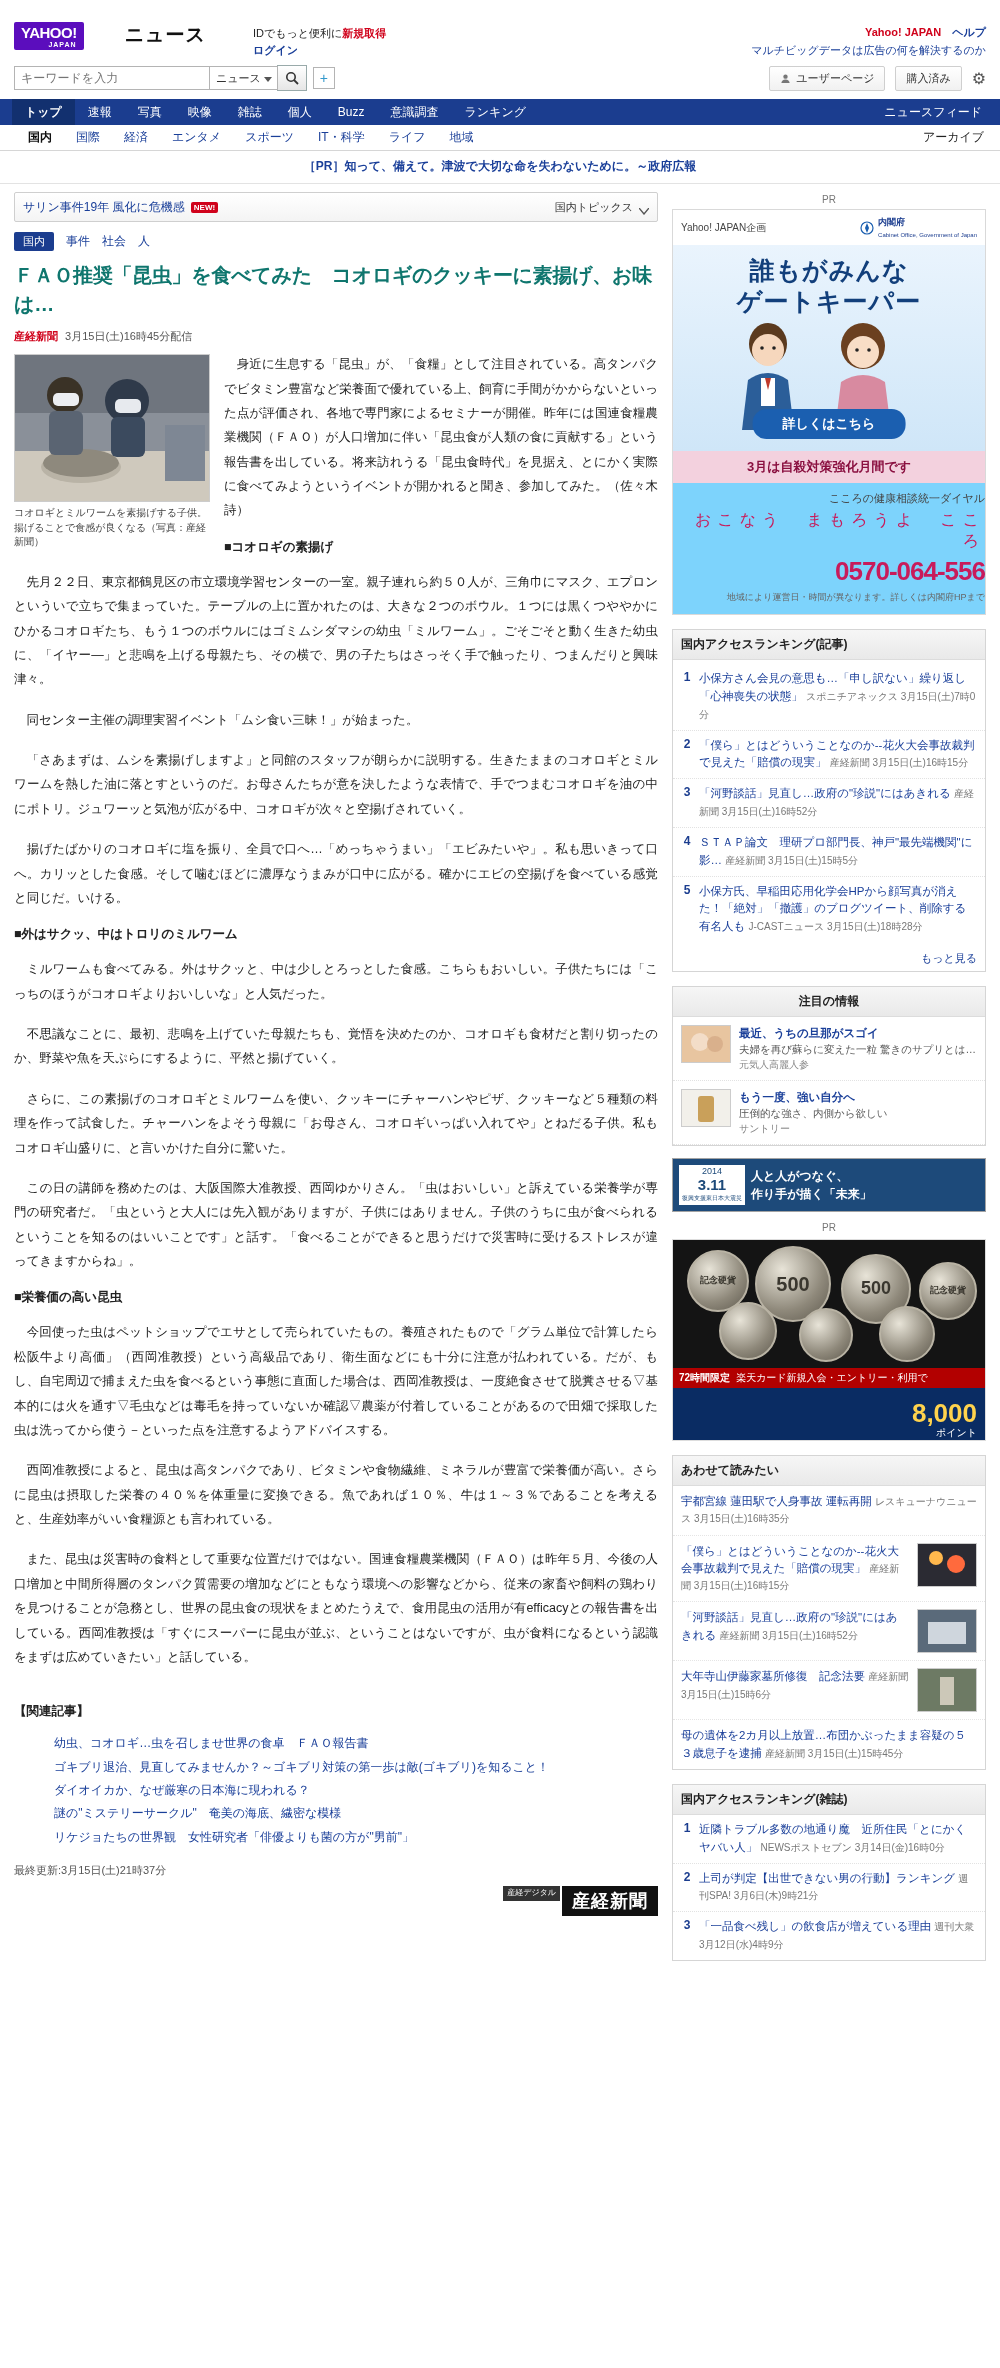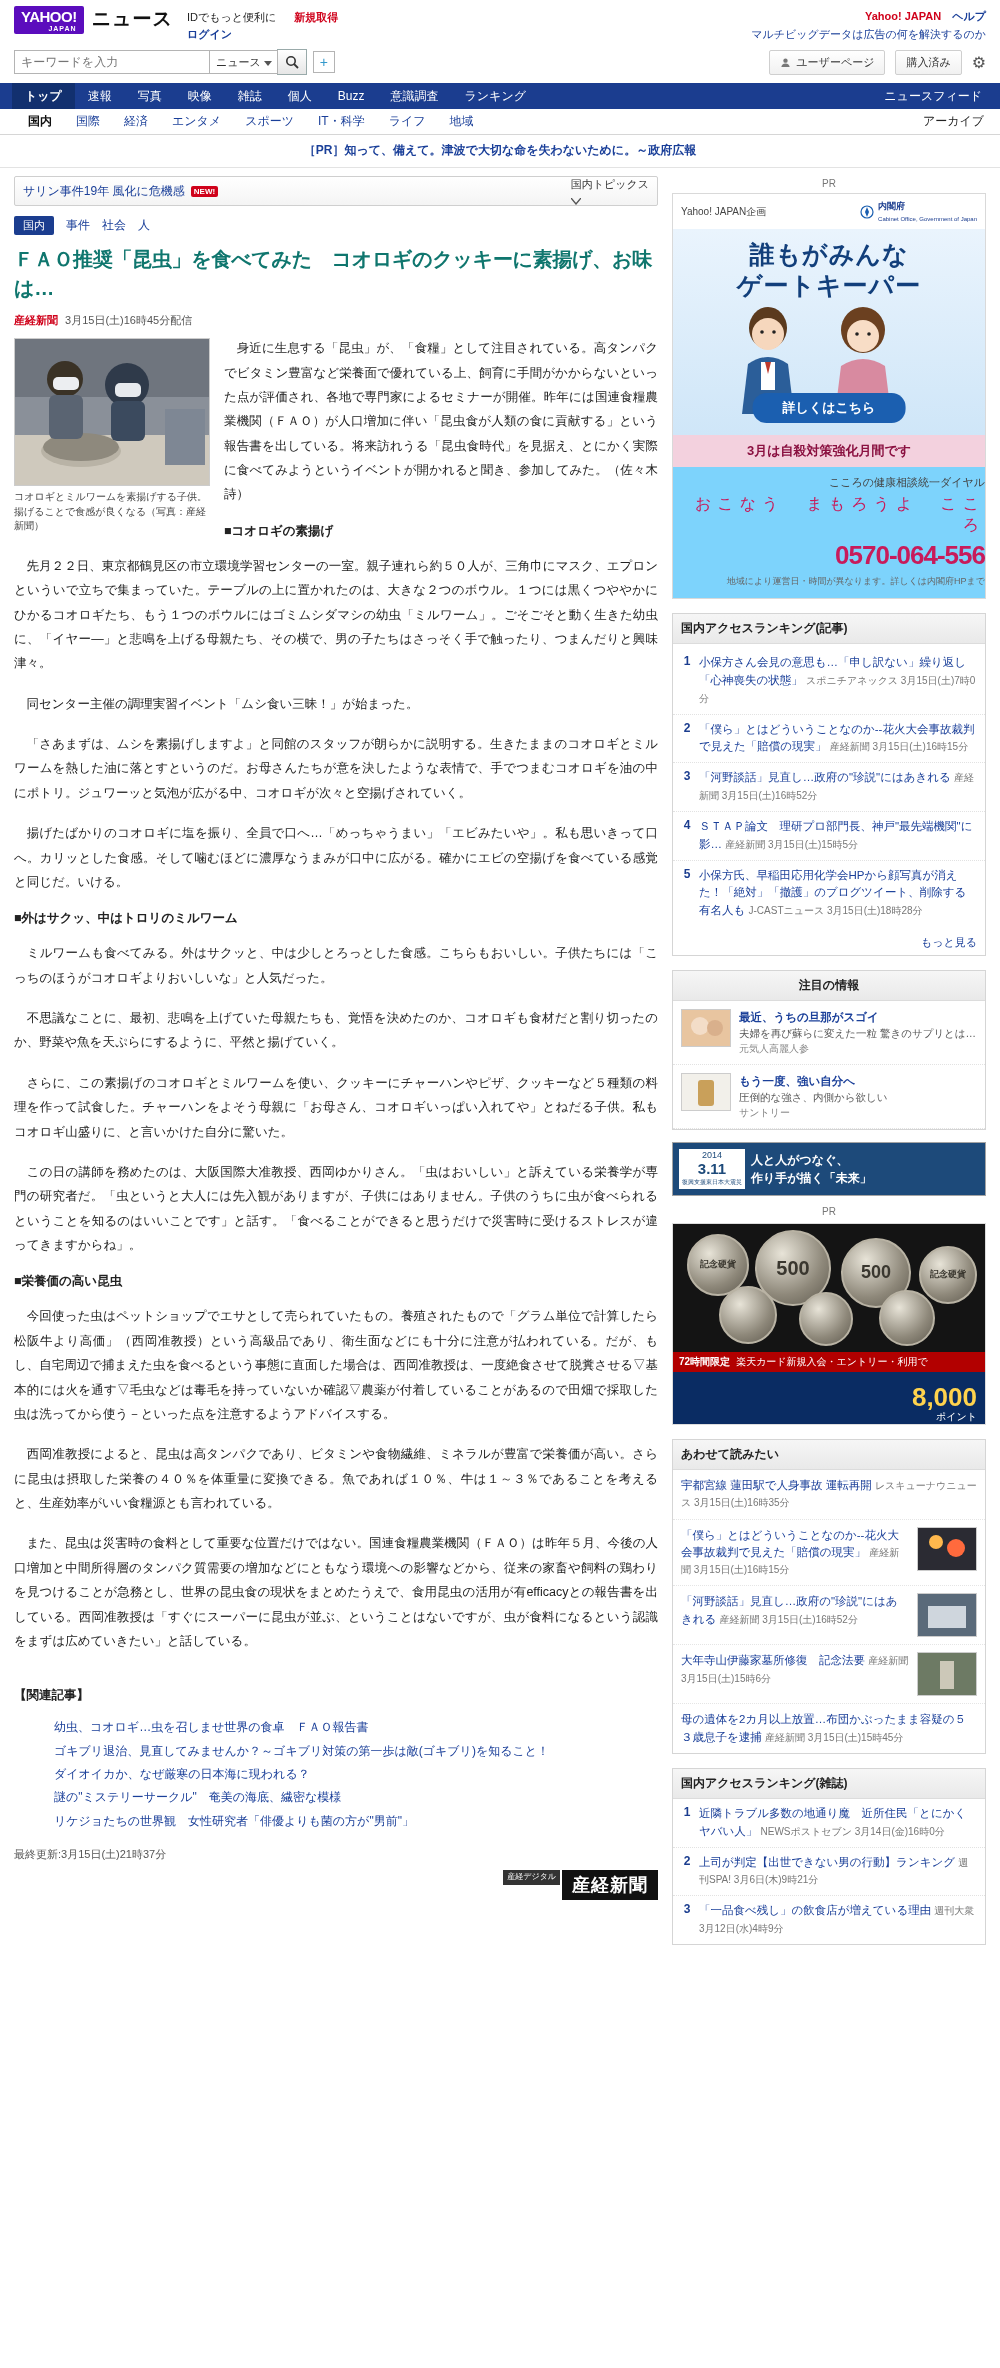--- a/index.html
+++ b/index.html
@@ -8,30 +8,30 @@
     width:1000px; min-height:2368px;
     background:#fff;
     font-family:"Liberation Sans", sans-serif;
     font-size:12px;
     color:#222;
     -webkit-font-smoothing:antialiased;
   }
   a { color:#1a3f99; text-decoration:none; }
 
   
-  .topbar { padding:6px 14px 2px 14px; display:flex; align-items:flex-start; }
+  .topbar { padding:22px 14px 2px 14px; display:flex; align-items:flex-start;gap:33px; }
   .logo {
     background:#5b0dbd; color:#fff; font-weight:bold; font-size:15px;
     padding:3px 7px 2px 7px; border-radius:2px; letter-spacing:-0.5px;
     line-height:1.05; position:relative;
   }
   .logo .jp { display:block; font-size:7px; letter-spacing:1px; text-align:right; }
   .svc { font-size:19px; font-weight:bold; margin-left:8px; color:#111; letter-spacing:1px; }
   .topbar-mid { margin-left:14px; font-size:11px; line-height:1.5; padding-top:3px; }
-  .topbar-mid .red { color:#d0021b; font-weight:bold;margin-left:18px; }
+  .topbar-mid .red { color:#d0021b; font-weight:bold; }
   .topbar-right { margin-left:auto; text-align:right; font-size:11px; line-height:1.6; padding-top:2px;}
   .topbar-right .r1 a { color:#d0021b; font-weight:bold; }
   .topbar-right .r2 { color:#1a3f99; }
 
   
   .searchrow { display:flex; align-items:center; padding:4px 14px 8px 14px; }
   .searchbox { display:flex; align-items:center; }
   .searchbox input[type=text]{
     width:196px; height:24px; border:1px solid #b4b4b4; padding:2px 6px; font-size:12px;
     color:#666;
@@ -87,21 +87,21 @@
   .topics{
     border:1px solid #cfcfcf; background:linear-gradient(#fff,#f4f4f4);
     display:flex; align-items:center; height:28px; font-size:12px; padding:14px 8px;
     border-radius:2px; margin-bottom:10px;
   }
   .topics .t1{ color:#1a3f99; }
   .topics .newbadge{
     background:#d0021b; color:#fff; font-size:8px; padding:1px 3px; margin-left:6px;
     border-radius:2px; font-weight:bold;
   }
-  .topics .right{ margin-left:auto; color:#333; font-size:11px; display:flex; align-items:flex-start; gap:6px;flex-direction:column;}
+  .topics .right{ margin-left:auto; color:#333; font-size:11px; display:flex; align-items:flex-end; gap:6px;}
 
   .catrow{ display:flex; align-items:center; gap:12px; margin:4px 0 10px 0; }
   .cat-badge{ background:#1b3d8f; color:#fff; font-size:11px; padding:2px 9px; border-radius:2px; }
   .catrow a{ font-size:12px; }
 
   h1.title{
     font-size:20px; line-height:1.45; margin:2px 0 10px 0; font-weight:bold; color:#0f766e;
     letter-spacing:-0.3px;
   }
   .byline{ font-size:11px; color:#d0021b; margin-bottom:8px; }

